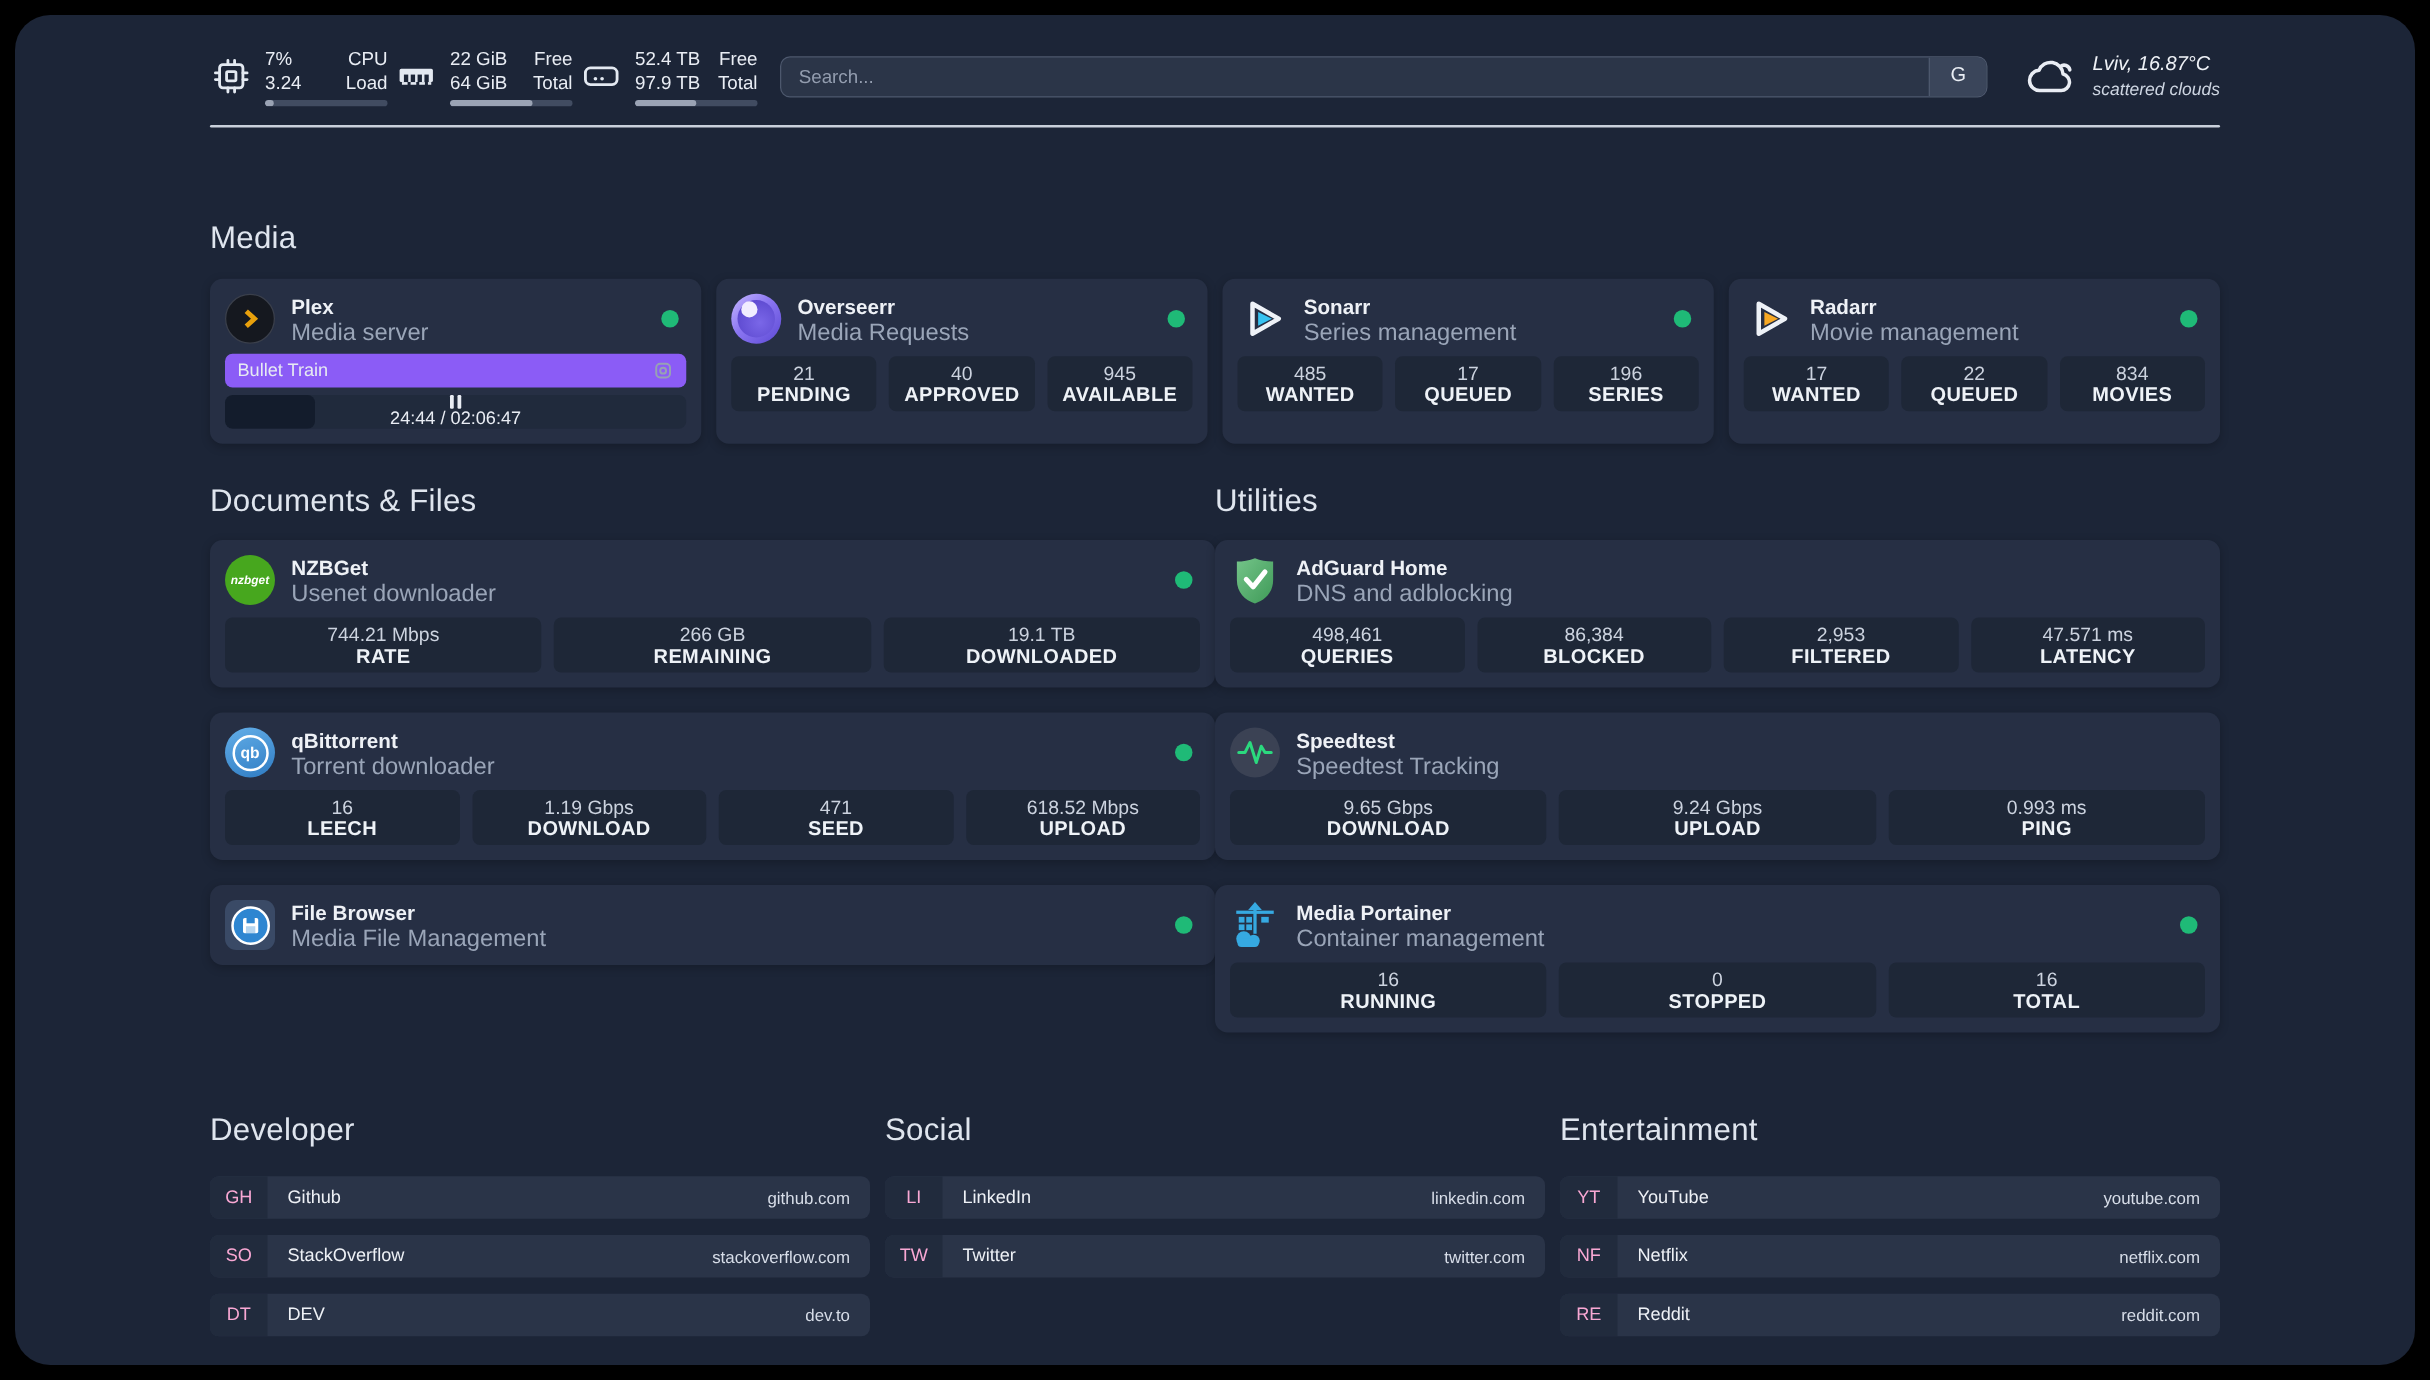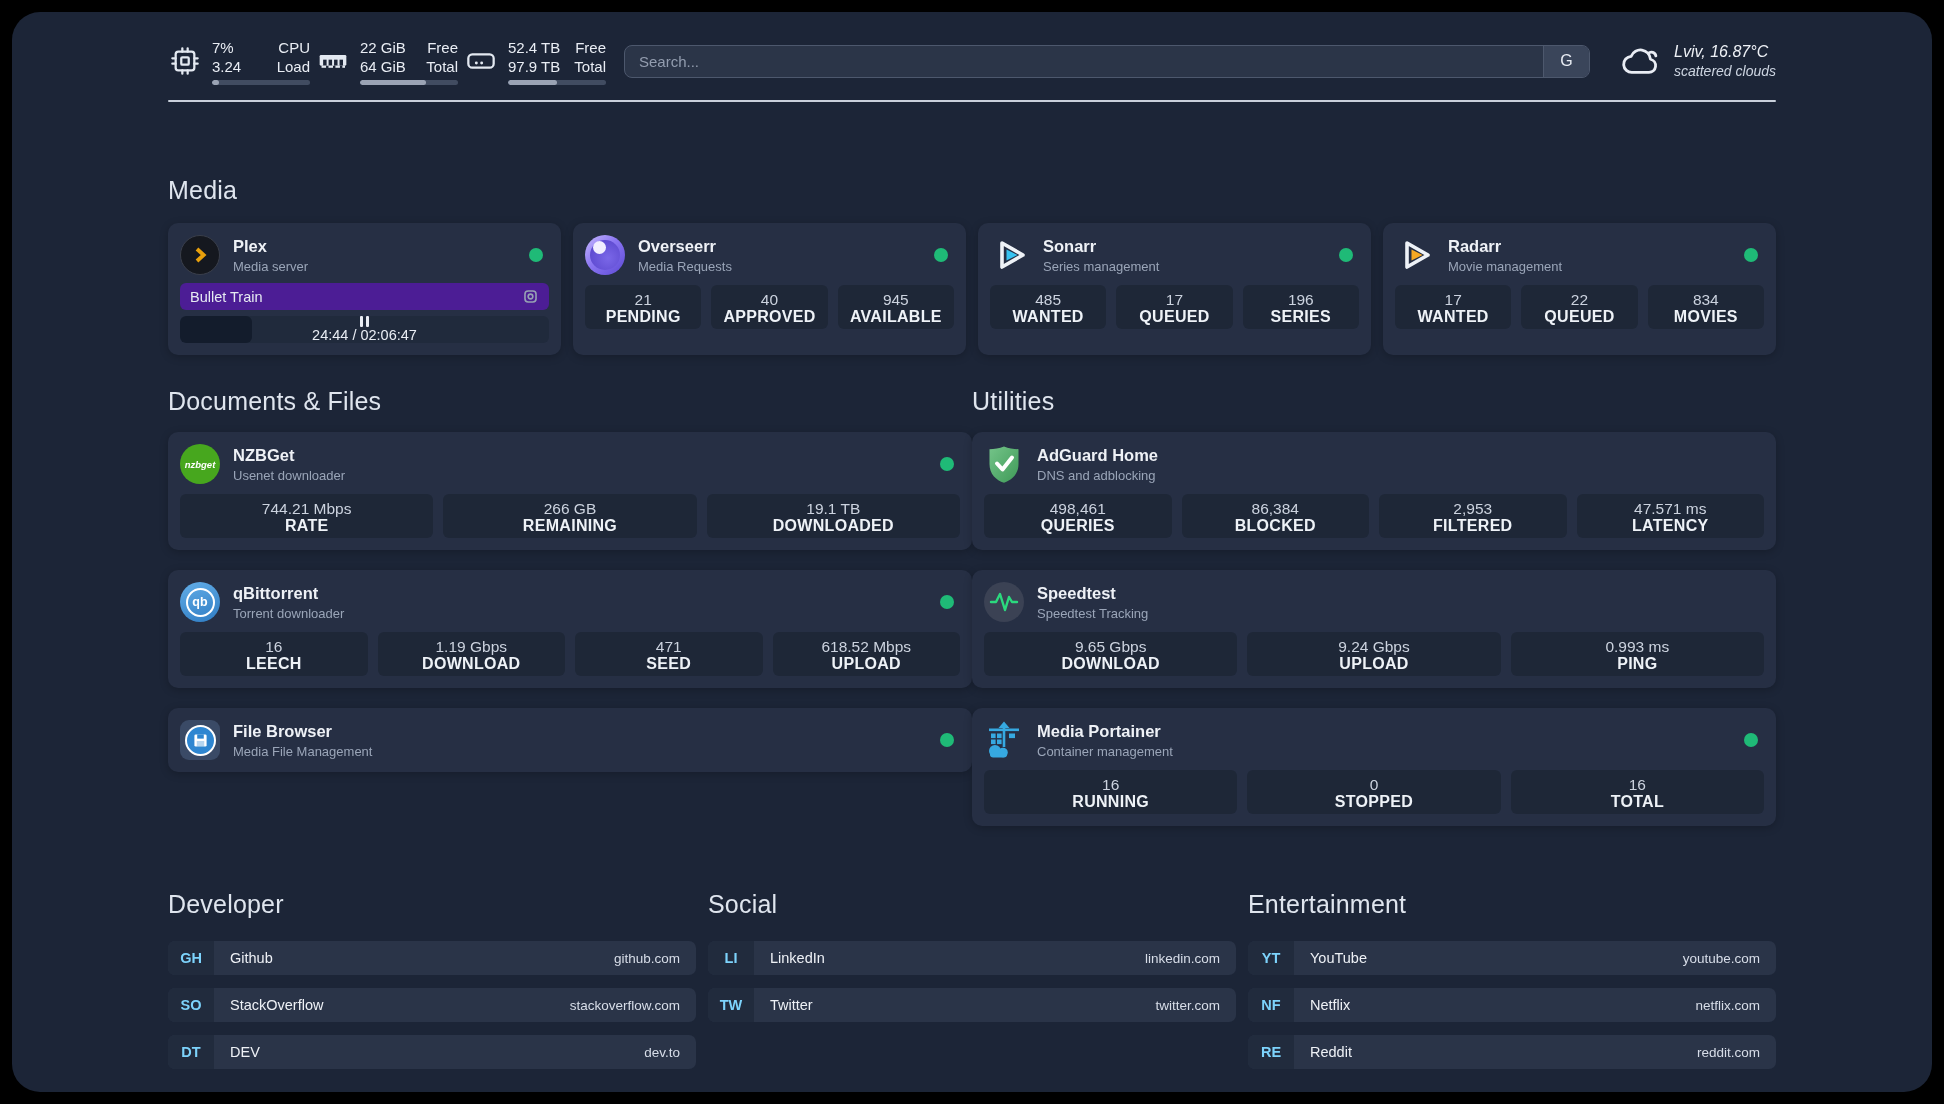--- a/index.html
+++ b/index.html
@@ -32,45 +32,45 @@
   
   .sec-title { font-size:25px; font-weight:500; color:#dfe5ee; letter-spacing:.2px; }
   .media-title { margin:74px 0 18px; }
   .media-grid { display:grid; grid-template-columns:repeat(4,1fr); gap:12px; }
 
   .card { background:#262f44; border-radius:10px; padding:12px; box-shadow:0 2px 8px rgba(0,0,0,.22); }
   .app-head { display:flex; align-items:center; gap:13px; }
   .app-icon { width:40px; height:40px; flex:none; position:relative; }
   .app-titles { flex:1; min-width:0; }
   .app-name { font-size:16.5px; font-weight:700; color:#eef1f6; line-height:20px; }
-  .app-desc { font-size:13px; color:#9aa5b8; line-height:17px; margin-top:2px; }
+  .app-desc { font-size:19px; color:#9aa5b8; line-height:17px; margin-top:2px; }
   .status-dot { width:14px; height:14px; border-radius:50%; background:#1fba77; flex:none; margin-right:6px; }
 
   .stats { display:flex; gap:10px; margin-top:10px; }
   .tile { flex:1; height:44px; background:#1e2737; border-radius:6px; display:flex; flex-direction:column; align-items:center; justify-content:center; }
   .tile-v { font-size:15.5px; color:#ccd3df; line-height:18px; }
   .tile-l { font-size:16px; font-weight:700; color:#eef2f7; line-height:15px; letter-spacing:.3px; }
 
   
-  .media-row { margin-top:8px; height:27px; background:#4c1d95; border-radius:6px; display:flex; align-items:center; justify-content:space-between; padding:0 10px;gap:45px; }
+  .media-row { margin-top:8px; height:27px; background:#8b5cf6; border-radius:6px; display:flex; align-items:center; justify-content:space-between; padding:0 10px;gap:45px; }
   .media-row-title { font-size:14.5px; color:#e6eaf2; }
   .media-progress { margin-top:6px; height:27px; background:#202a3c; border-radius:6px; position:relative; display:flex; align-items:center; justify-content:space-between; padding:0 10px; overflow:hidden;flex-direction:column; }
   .progress-fill { position:absolute; left:0; top:0; bottom:0; background:#131c2c; border-radius:6px; }
   .pause { position:relative; display:flex; gap:3px; z-index:1; cursor:pointer; }
   .pause span { display:block; width:3px; height:11px; background:#e9edf4; border-radius:1px; }
   .play-time { position:relative; z-index:1; font-size:14.5px; color:#e9edf4; }
 
   .two-col { display:grid; grid-template-columns:1fr 1fr; gap:0; margin-top:32px; align-items:start; }
   .col-title { margin-bottom:16px; }
   .col-stack { display:flex; flex-direction:column; gap:20px; }
 
   .bm-section { display:grid; grid-template-columns:repeat(3,1fr); gap:12px; margin-top:64px; }
   .bm-title { margin-bottom:22px; }
   .bm-row { display:flex; align-items:stretch; height:34px; border-radius:7px; overflow:hidden; margin-bottom:13px; cursor:pointer; background:#2a3448; }
-  .bm-abbr { width:46px; flex:none; background:#212b3d; display:flex; align-items:center; justify-content:center; font-size:14.5px; font-weight:700; color:#7dd3fc; }
+  .bm-abbr { width:46px; flex:none; background:#212b3d; display:flex; align-items:center; justify-content:center; font-size:14.5px; font-weight:400; color:#f9a8d4; }
   .bm-name { flex:1; display:flex; align-items:center; padding-left:16px; font-size:14.5px; color:#eef1f6; }
   .bm-url { display:flex; align-items:center; padding-right:16px; font-size:13.5px; color:#d7dde8; }
 
   
   .ic-plex { background:#15181f; border-radius:50%; display:flex; align-items:center; justify-content:center; border:1px solid #3a3f4b; }
   .ic-ov { border-radius:50%; background:linear-gradient(135deg,#c7b9ff,#8b76f2 45%,#5c49d4); overflow:hidden; }
   .ic-ov-inner { position:absolute; inset:5px; border-radius:50%; background:radial-gradient(circle at 60% 60%, #7a67e8, #5440c8); }
   .ic-ov-dot { position:absolute; left:8px; top:6px; width:13px; height:13px; border-radius:50%; background:#f1edff; }
   .ic-nzb { border-radius:50%; background:#47a71e; display:flex; align-items:center; justify-content:center; }
   .ic-nzb span { color:#fff; font-size:9.5px; font-weight:700; font-style:italic; }

